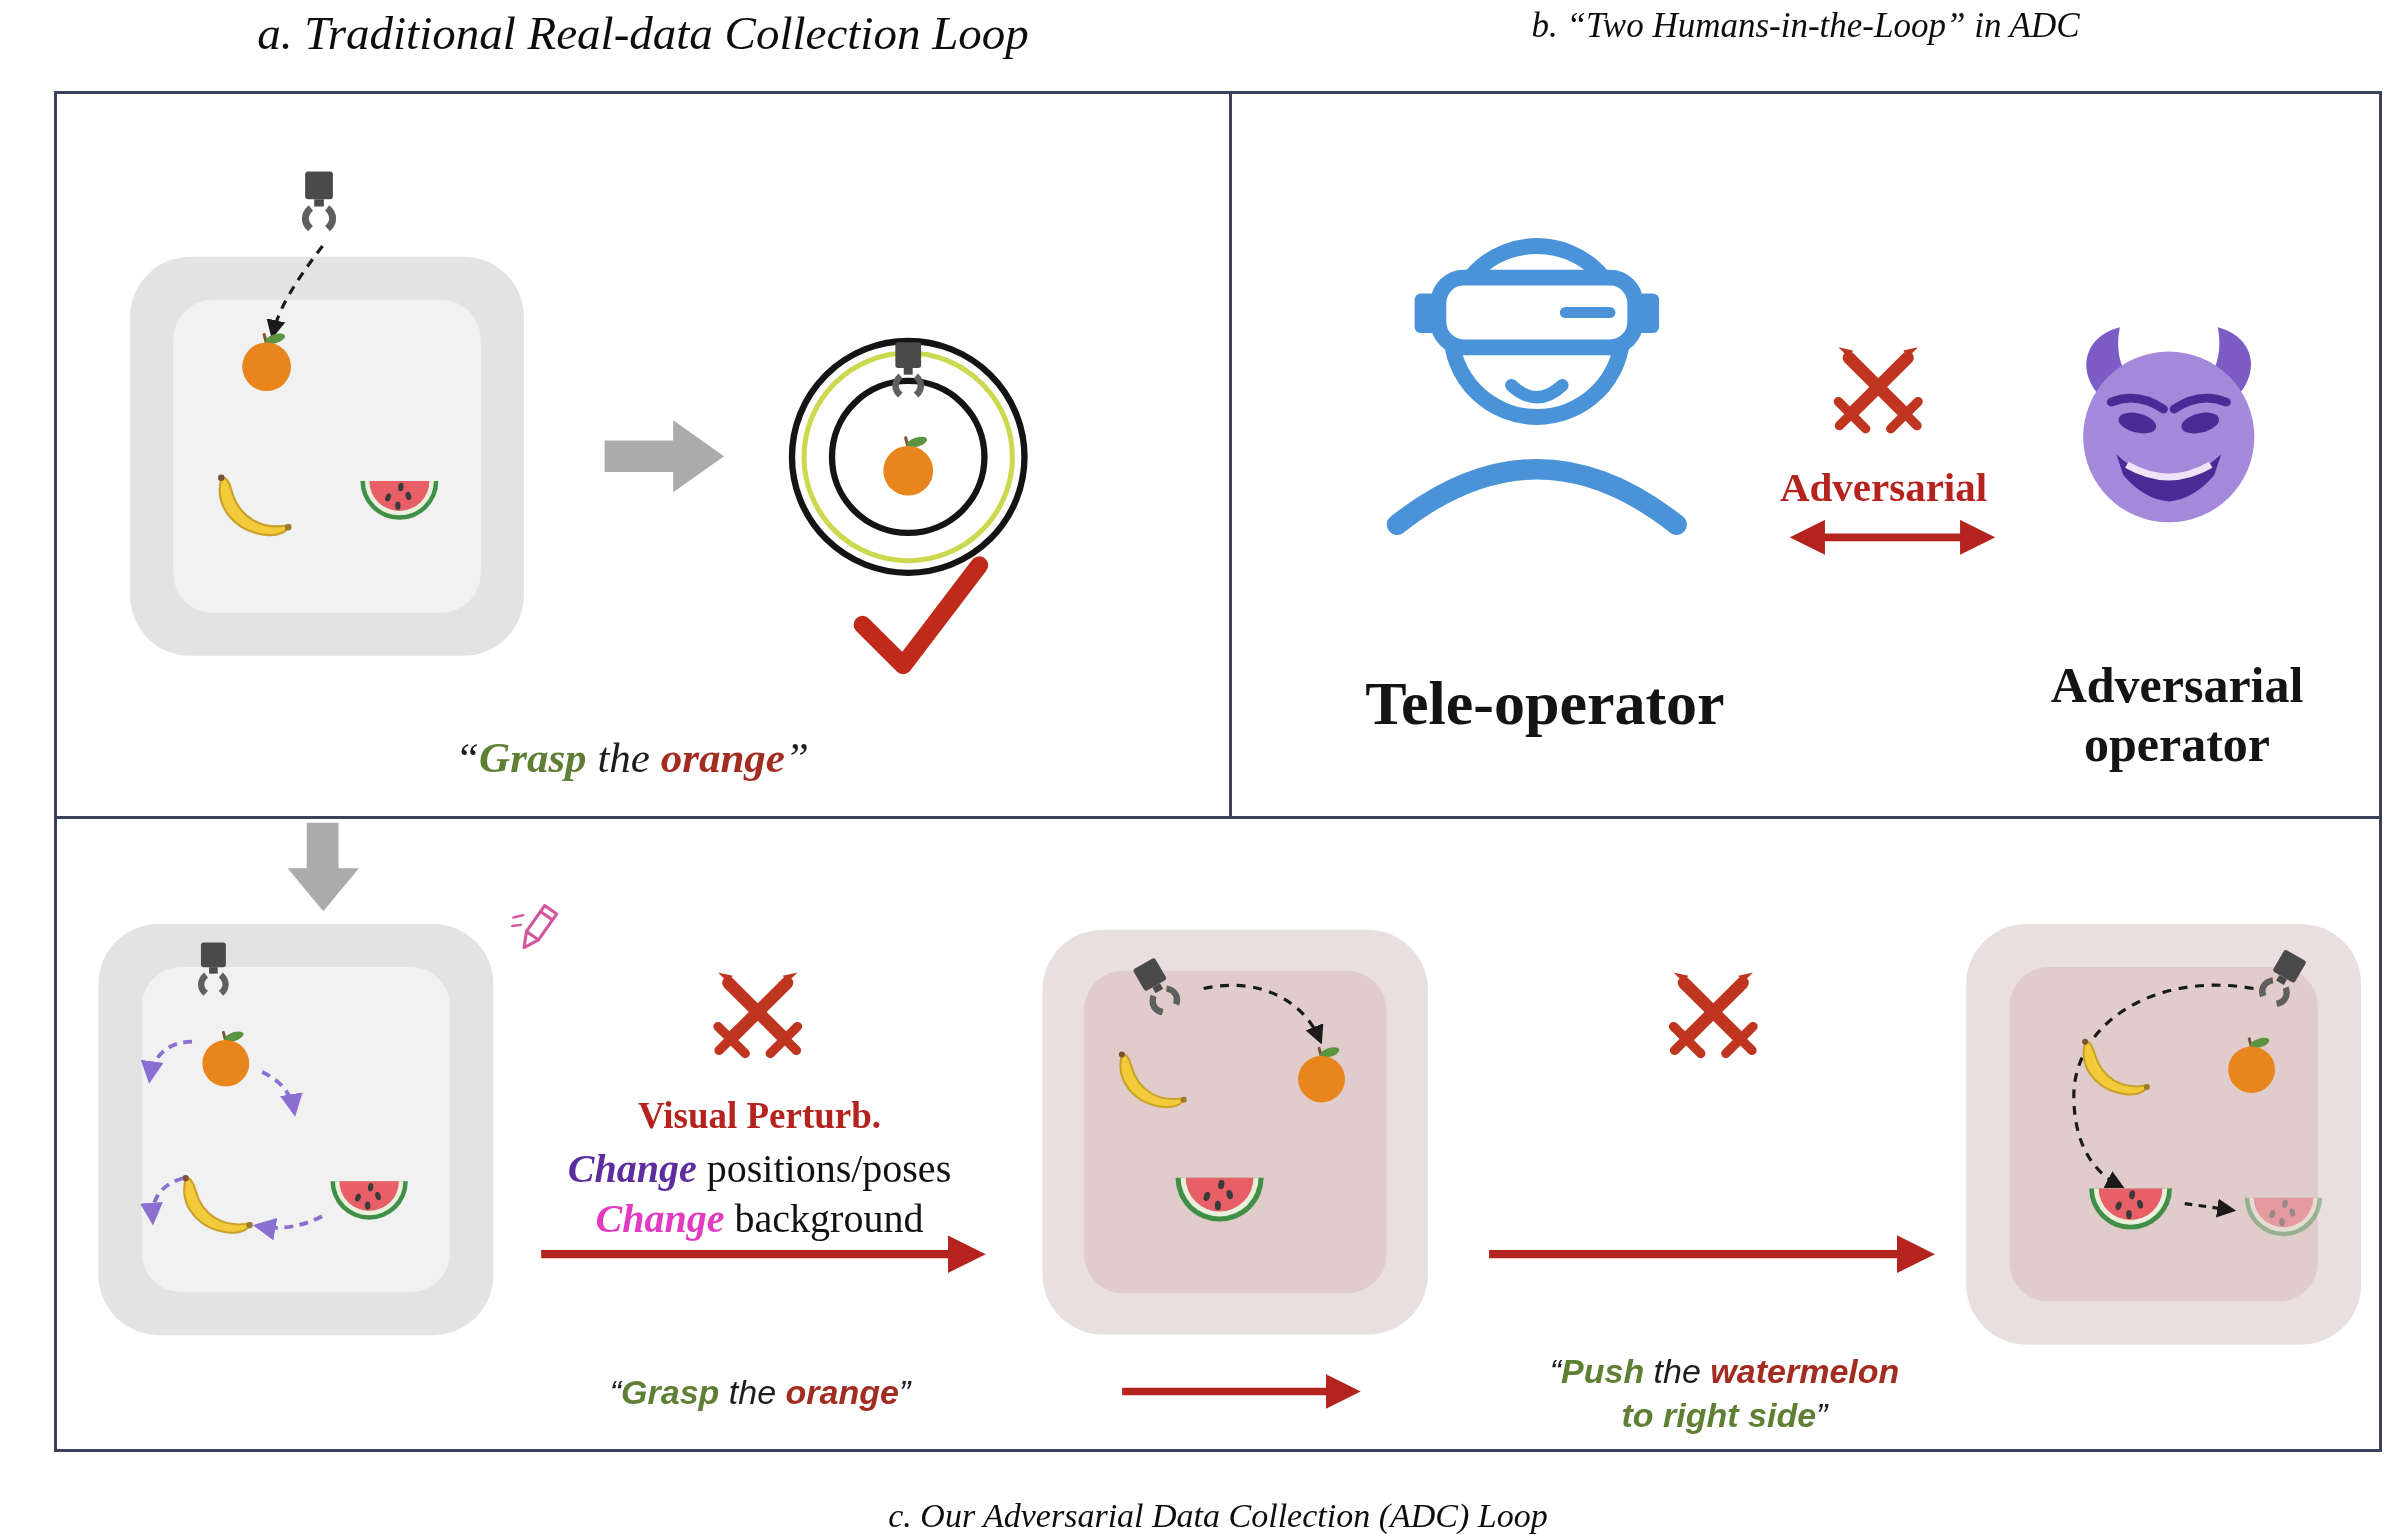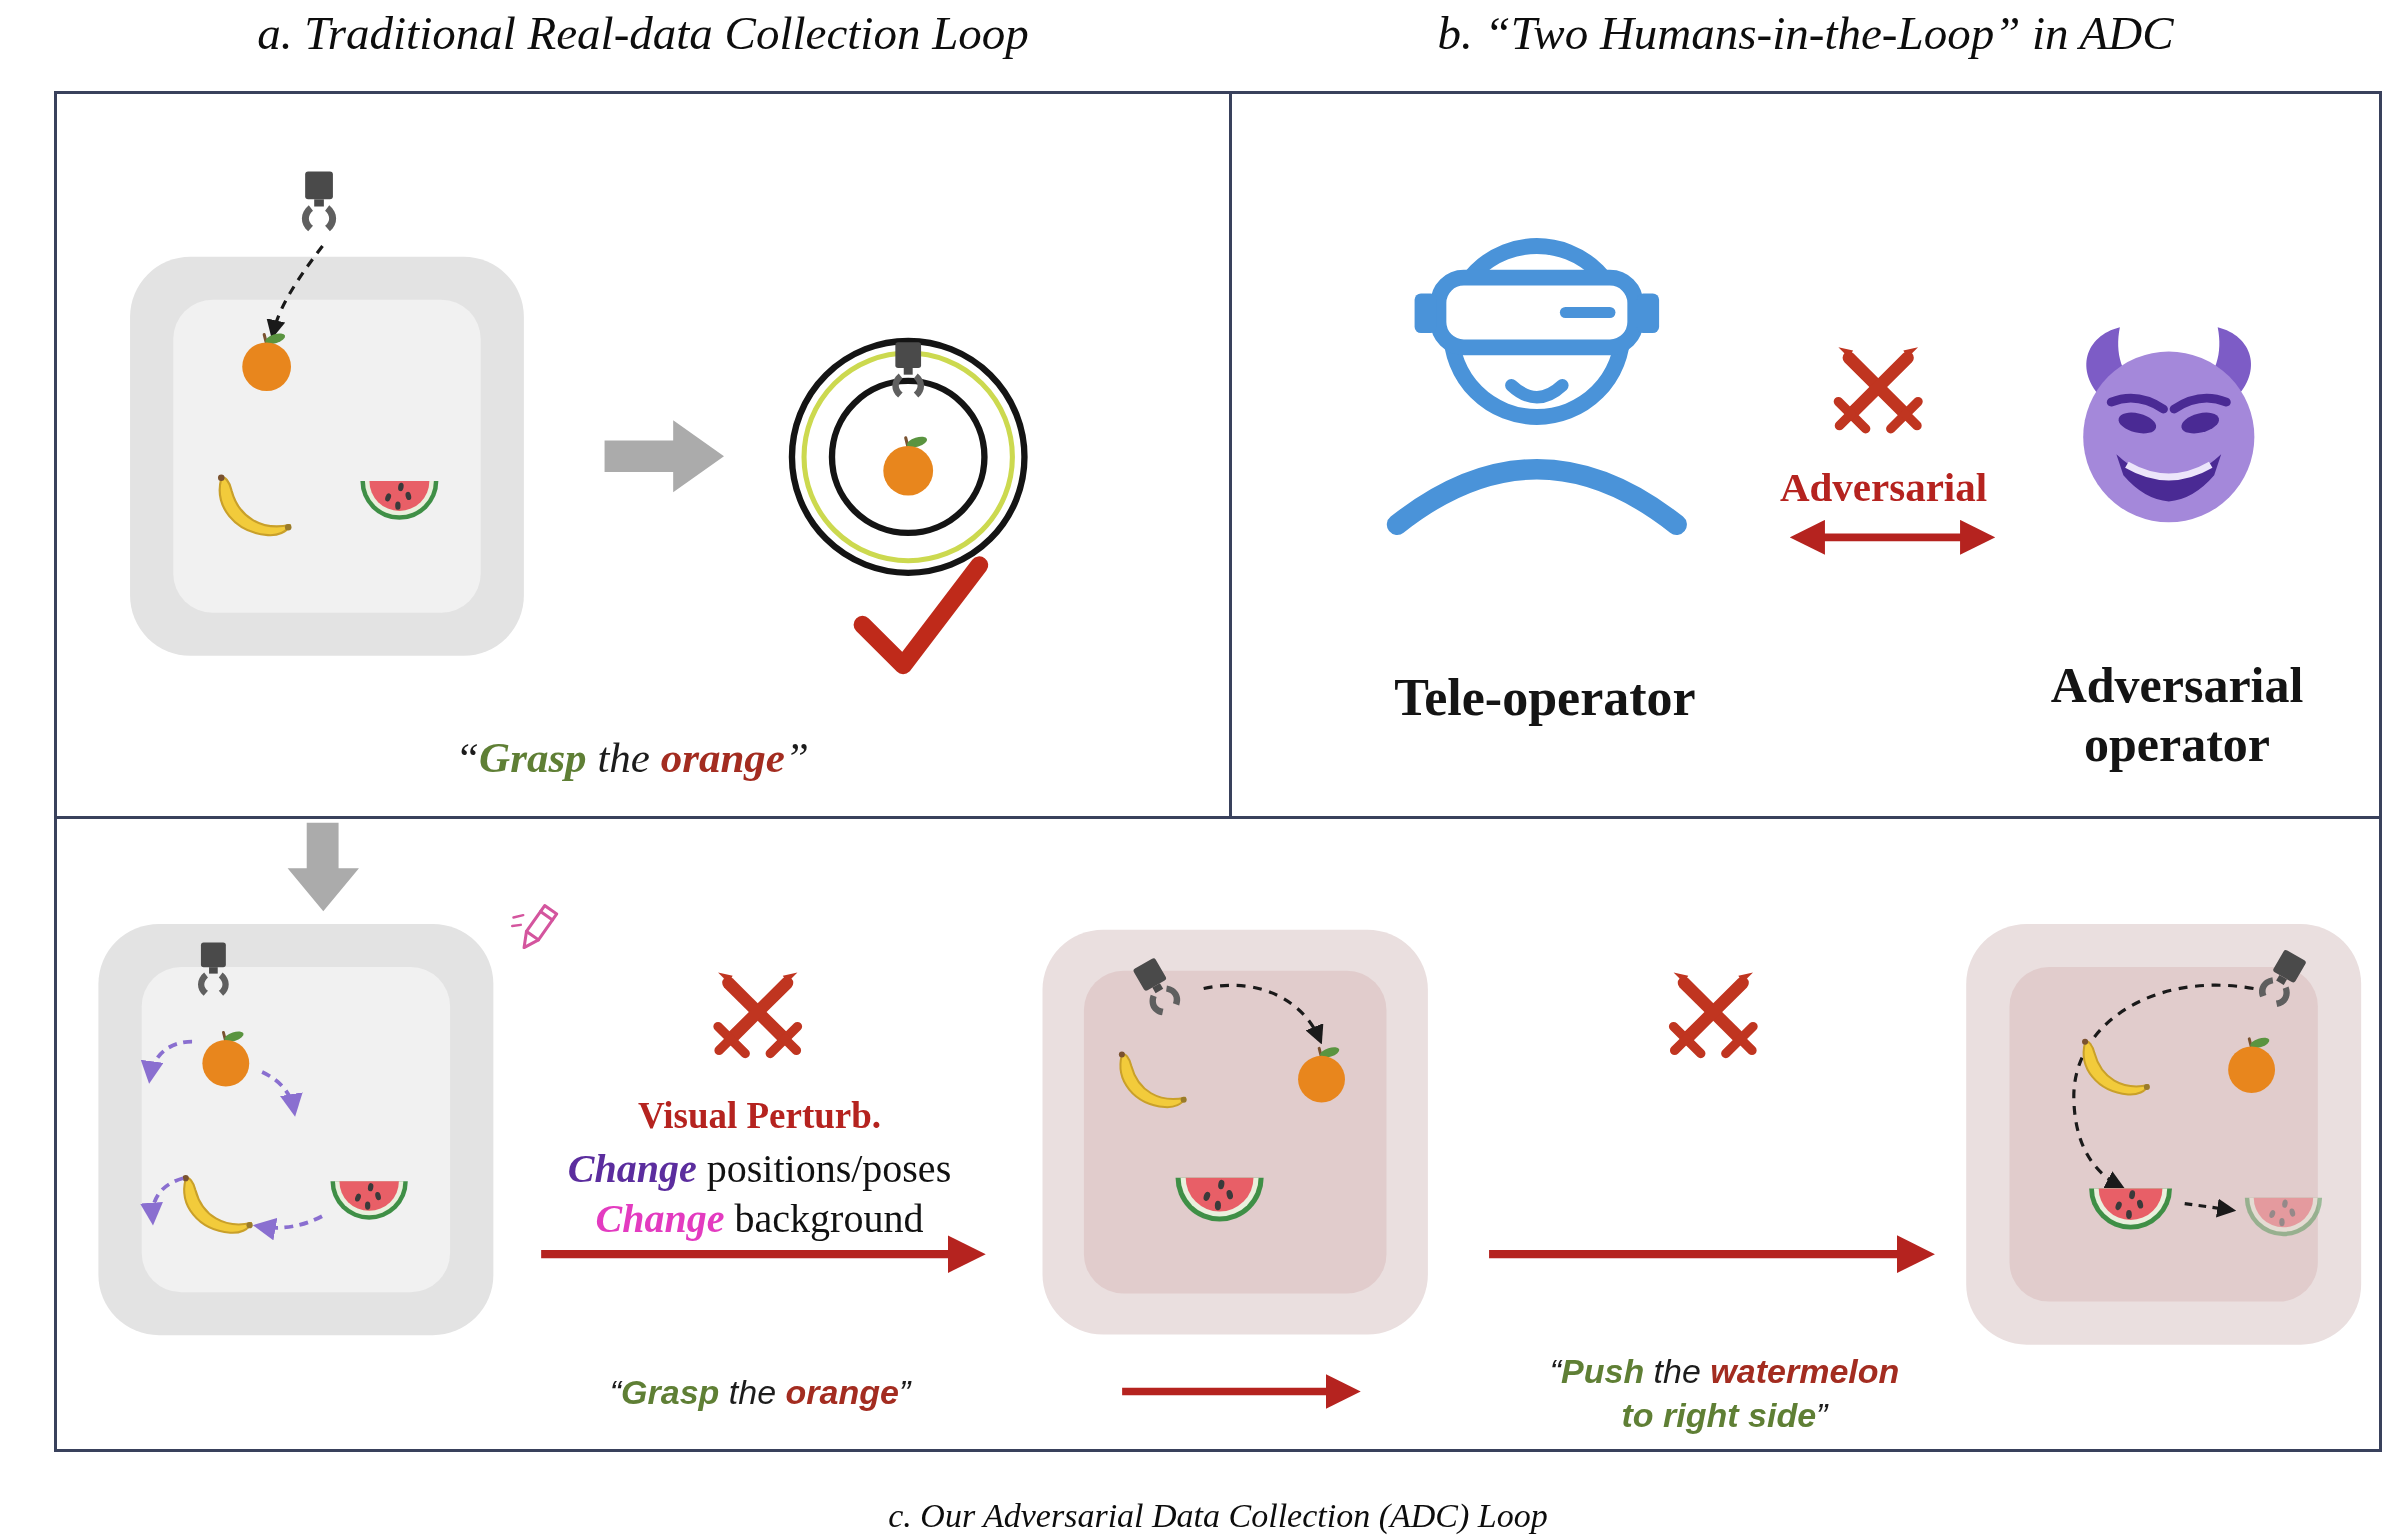--- a/index.html
+++ b/index.html
@@ -3,41 +3,41 @@
 <meta charset="utf-8">
 <style>
   * { margin:0; padding:0; box-sizing:border-box; }
   html,body { background:#ffffff; }
   body { width:2401px; height:1537px; position:relative; font-family:"Liberation Serif", serif; }
   .canvas { position:absolute; inset:0; width:2401px; height:1537px; background:#ffffff; }
 
   .fig-title { position:absolute; text-align:center; font-weight:normal; font-style:italic; color:#0d0d0d;
                font-family:"Liberation Serif", serif; }
   .title-a { left:54px;  top:6.4px;  width:1178px; font-size:47px; }
-  .title-b { left:1229px; top:6.4px; width:1153px; font-size:47px; }
+  .title-b { left:1229px; top:6.4px; width:1153px; font-size:35px; }
   .title-c { left:54px; top:1465px; width:2328px; font-size:34px;margin-top:32px; }
 
   .panel { position:absolute; border:3.8px solid #39415c; background:#ffffff; }
   .panel-a { left:54px;   top:91px;  width:1178px; height:728px; }
   .panel-b { left:1229px; top:91px;  width:1153px; height:728px; }
   .panel-c { left:54px;   top:816px; width:2328px; height:636px;padding-left:40px; }
 
   .scene { position:absolute; left:0; top:0; width:100%; height:100%; }
 
   
   .caption-a { position:absolute; left:77px; top:639px; width:996px; text-align:center;
                font-size:43px; font-style:italic; color:#1c1c1c; }
   .caption-a .verb { color:#5f7f35; font-weight:bold; }
   .caption-a .obj  { color:#a32c20; font-weight:bold; }
 
   
   .adversarial-label { position:absolute; left:511px; top:369px; width:281px; text-align:center;
                        font-size:41px; font-weight:bold; color:#b5231f; }
   .tele-label  { position:absolute; left:102px; top:574px; width:422px; text-align:center;
-                 font-size:52px; font-weight:bold; color:#141414; }
+                 font-size:62px; font-weight:bold; color:#141414; }
   .advop-label { position:absolute; left:734px; top:562px; width:422px; text-align:center;
                  font-size:50px; font-weight:bold; color:#141414; line-height:1.18; }
 
   
   .perturb { position:absolute; width:415px; text-align:center; }
   .visual-block     { left:495px;  top:275px; }
   .linguistic-block { left:1453px; top:275px; }
   .perturb .ptitle { font-size:37px; font-weight:bold; color:#b5231f; margin-bottom:7.7px; }
   .perturb .pline  { font-size:40px; color:#111111; margin-top:3.8px; }
   .em-purple  { color:#5b2d9e; font-weight:bold; font-style:italic; }

